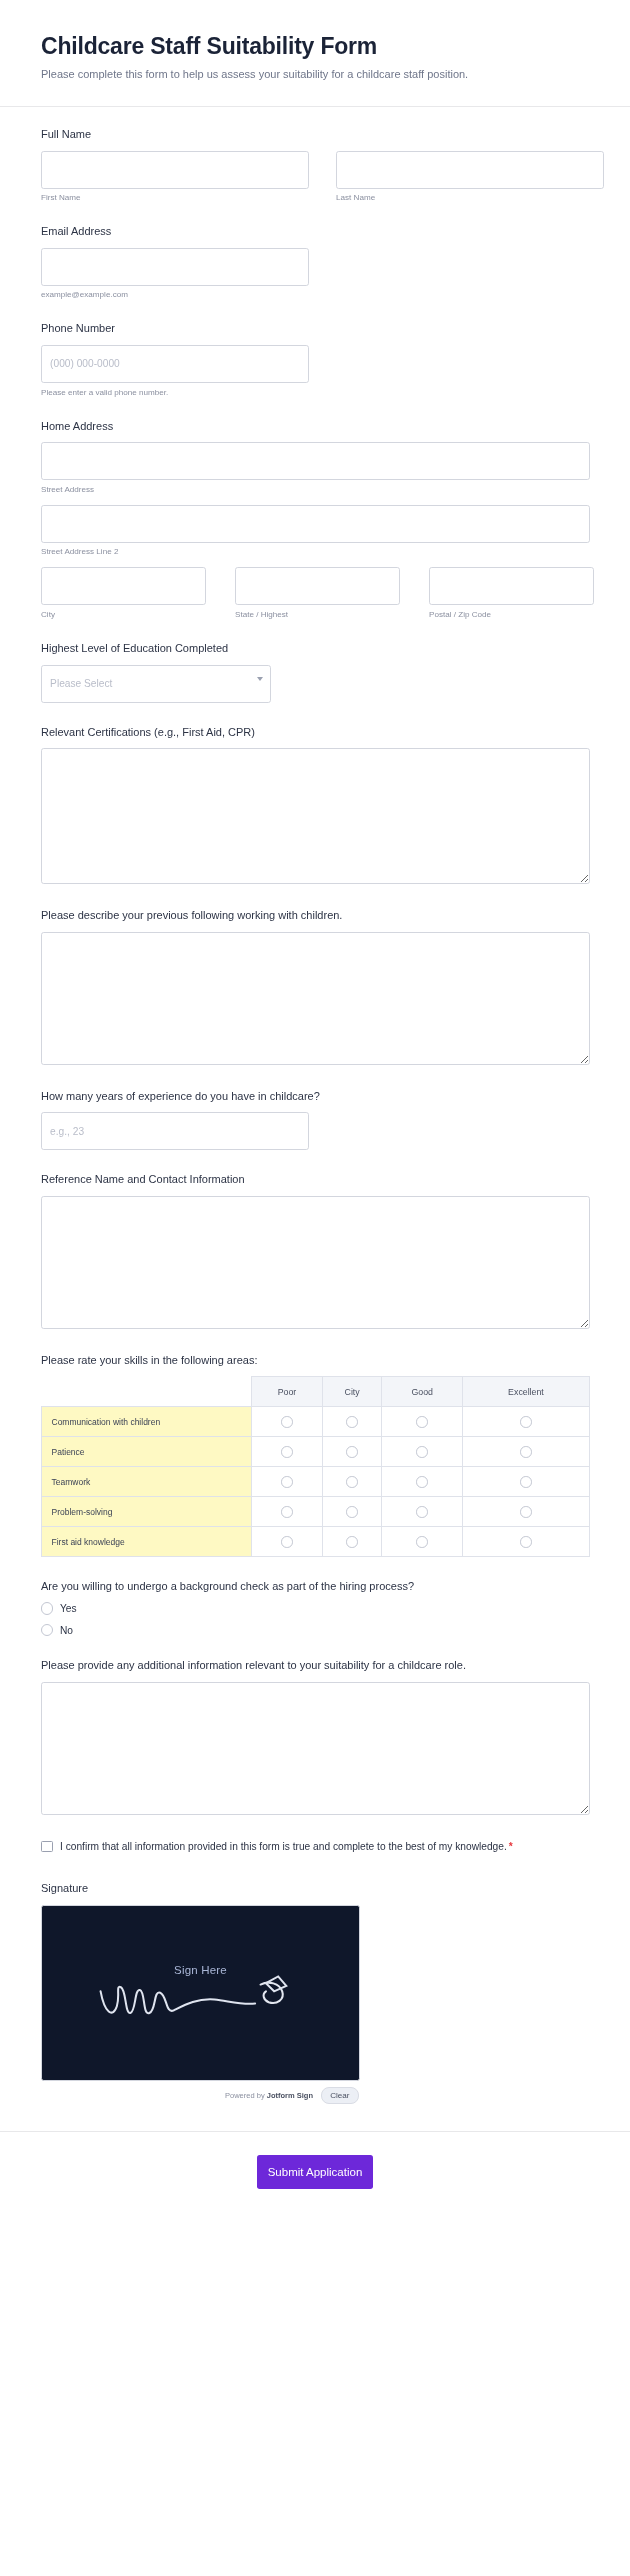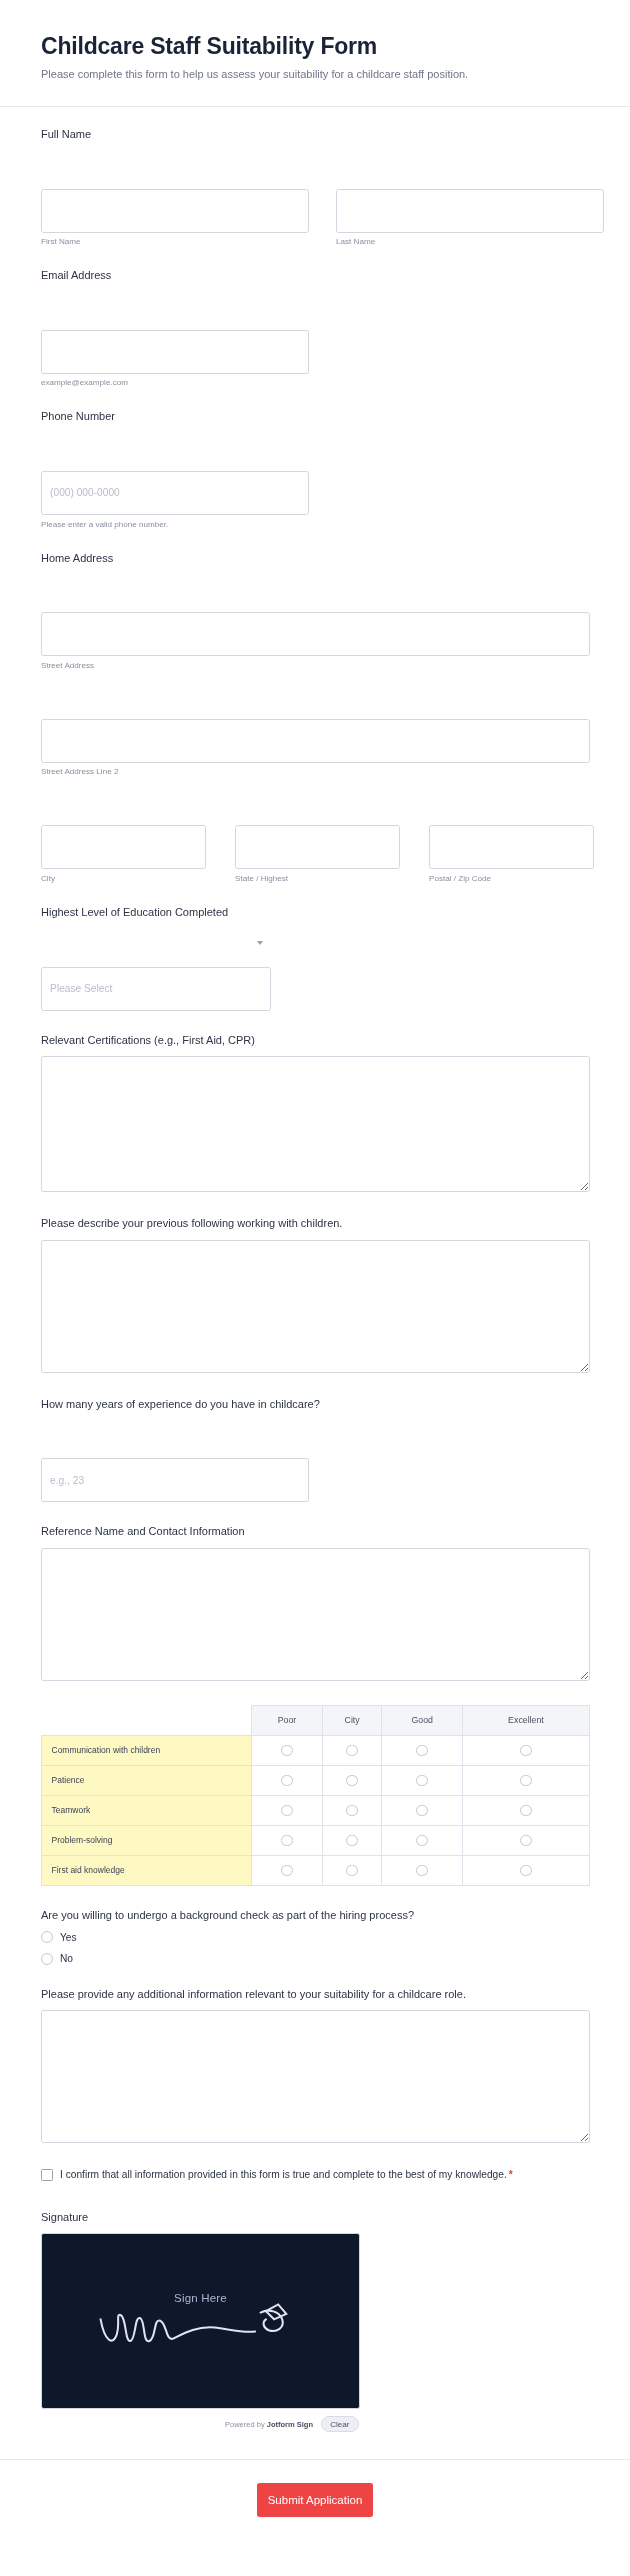--- a/index.html
+++ b/index.html
@@ -51,30 +51,29 @@
     display: block;
   }
   .hint-label {
     font-size: 8.1px;
     color: #8b90a0;
     margin-top: 4.7px;
     display: block;
   }
 
   input.txt, select.sel {
-    height: 44px;
+    height: 38px;
     border: 0.7px solid #d3d6de;
     border-radius: 2.7px;
     background: #fff;
     font-size: 10.2px;
     color: #2c3345;
     padding: 0 8.1px;
     outline: none;
     font-family: "Liberation Sans", sans-serif;
-    margin-top: 38px;
   }
   input.txt::placeholder { color: #b9bdc9; }
   select.sel { color: #b9bdc9; appearance: none; -webkit-appearance:none; padding-right:20.3px; }
 
   .row { display: flex; gap: 27px; }
   .col-half { width: 268px; }
   .w-full { width: 549px; }
   .w-half { width: 268px; }
   .col-third { width: 165px; }
   .w-third { width: 165px; }
@@ -228,21 +227,21 @@
   }
 
   
   .form-footer {
     margin-top: 27px;
     border-top: 0.7px solid #e8e8ea;
     padding: 23px 0 30px 0;
     text-align: center;
   }
   .submit-btn {
-    background: #ef4444;
+    background: #6d28d9;
     color: #ffffff;
     border: none;
     border-radius: 2.7px;
     font-size: 11.5px;
     padding: 11px 11px;
     cursor: pointer;
     font-family: "Liberation Sans", sans-serif;
   }
 </style>
 </head>
@@ -336,20 +335,21 @@
       <label class="q-label">How many years of experience do you have in childcare?</label>
       <input class="txt w-half" type="text" placeholder="e.g., 23" style="">
     </div>
 
     <div class="q-block">
       <label class="q-label">Reference Name and Contact Information</label>
       <textarea class="ta ta-mid" style=""></textarea>
     </div>
 
     <div class="q-block">
+      <label class="q-label">Please rate your skills in the following areas:</label>
       <table class="matrix">
         <thead>
           <tr>
             <th class="blank"></th>
             <th>Poor</th>
             <th>City</th>
             <th>Good</th>
             <th>Excellent</th>
           </tr>
         </thead>

